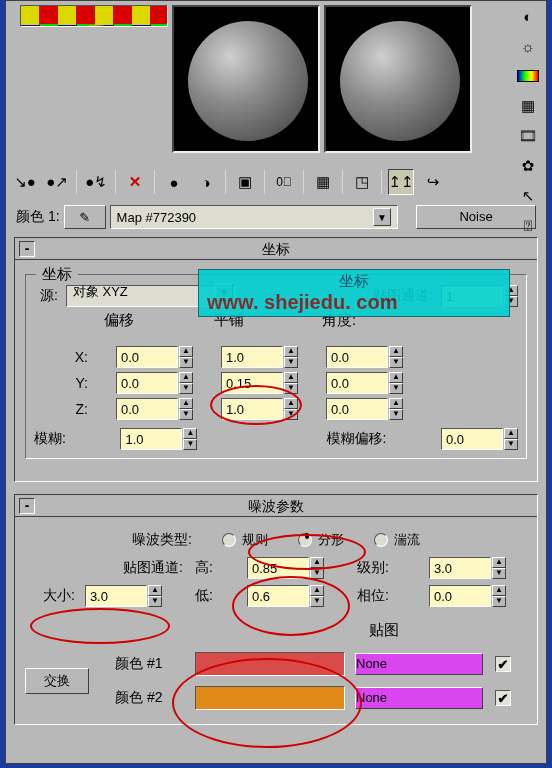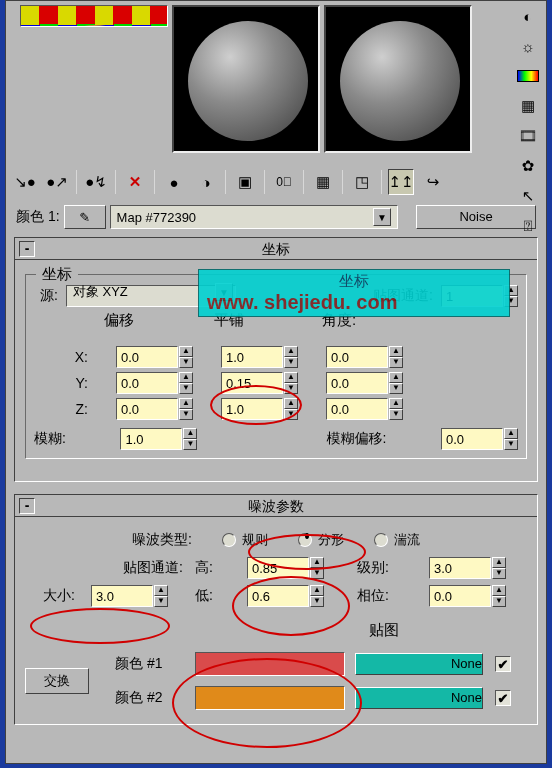--- a/index.html
+++ b/index.html
@@ -214,23 +214,23 @@
     width:64px;height:26px;background:#b8b8b8;
     border:1px solid; border-color:#fff #404040 #404040 #fff;
     text-align:center; line-height:24px; cursor:pointer;
   }
   .swatch{
     width:150px;height:24px;
     border:1px solid; border-color:#555 #fff #fff #555;
     cursor:pointer;
   }
   .none-btn{
-    width:128px;height:22px;background:#14b8a6;
+    width:128px;height:22px;background:#d946ef;
     border:1px solid; border-color:#fff #404040 #404040 #fff;
-    text-align:right; line-height:20px; cursor:pointer;
+    text-align:left; line-height:20px; cursor:pointer;
   }
   .chk{
     width:16px;height:16px;background:#e2e2d8;
     border:1px solid; border-color:#555 #fff #fff #555;
     display:flex;align-items:center;justify-content:center;
     font-size:13px;font-weight:bold;cursor:pointer;
   }
   .map-head{ font-size:15px; text-align:left; margin-left: 12px;}
   
   .ann{ position:absolute; border:2px solid #d00000; border-radius:50%; pointer-events:none;}
@@ -458,21 +458,21 @@
           </div>
         <span class="lbl">级别:</span>
         <div class="spin">
             <input value="3.0" style="">
             <div class="arrows">
               <div class="ar">▲</div>
               <div class="ar">▼</div>
             </div>
           </div>
 
-        <div style="display:flex;align-items:center;justify-content:flex-start;gap:16px">
+        <div style="display:flex;align-items:center;justify-content:flex-start;gap:10px">
           <span class="lbl">大小:</span>
           <div class="spin">
               <input value="3.0" style="">
               <div class="arrows">
                 <div class="ar">▲</div>
                 <div class="ar">▼</div>
               </div>
             </div>
         </div>
         <span class="lbl">低:</span>

